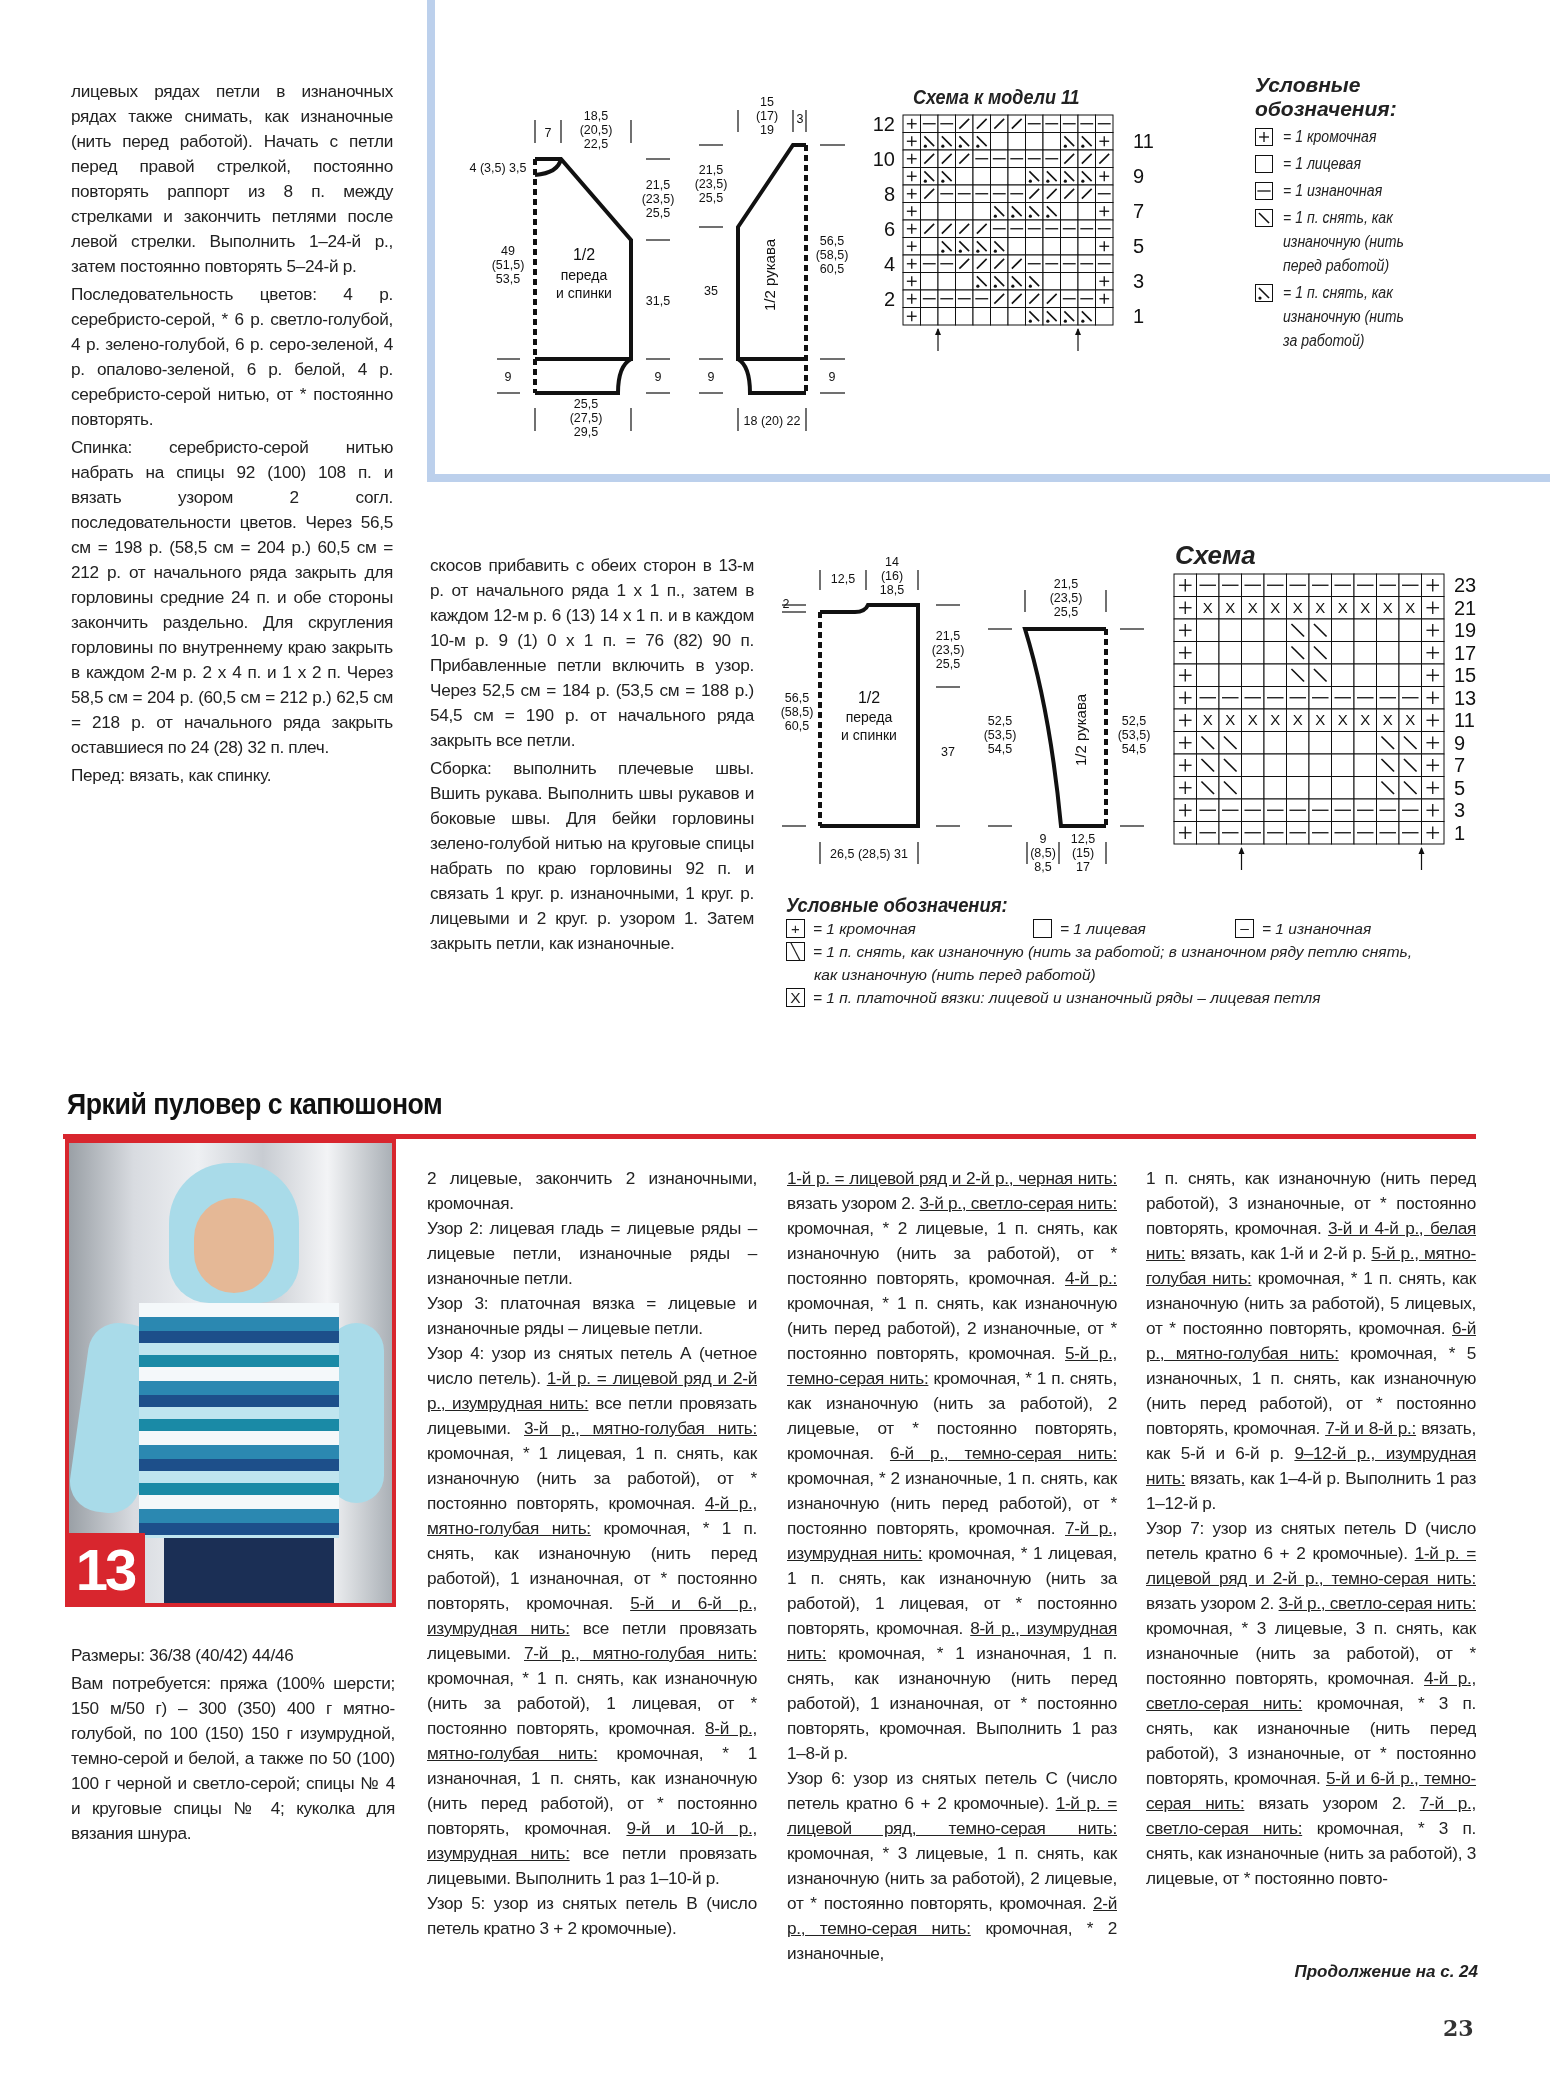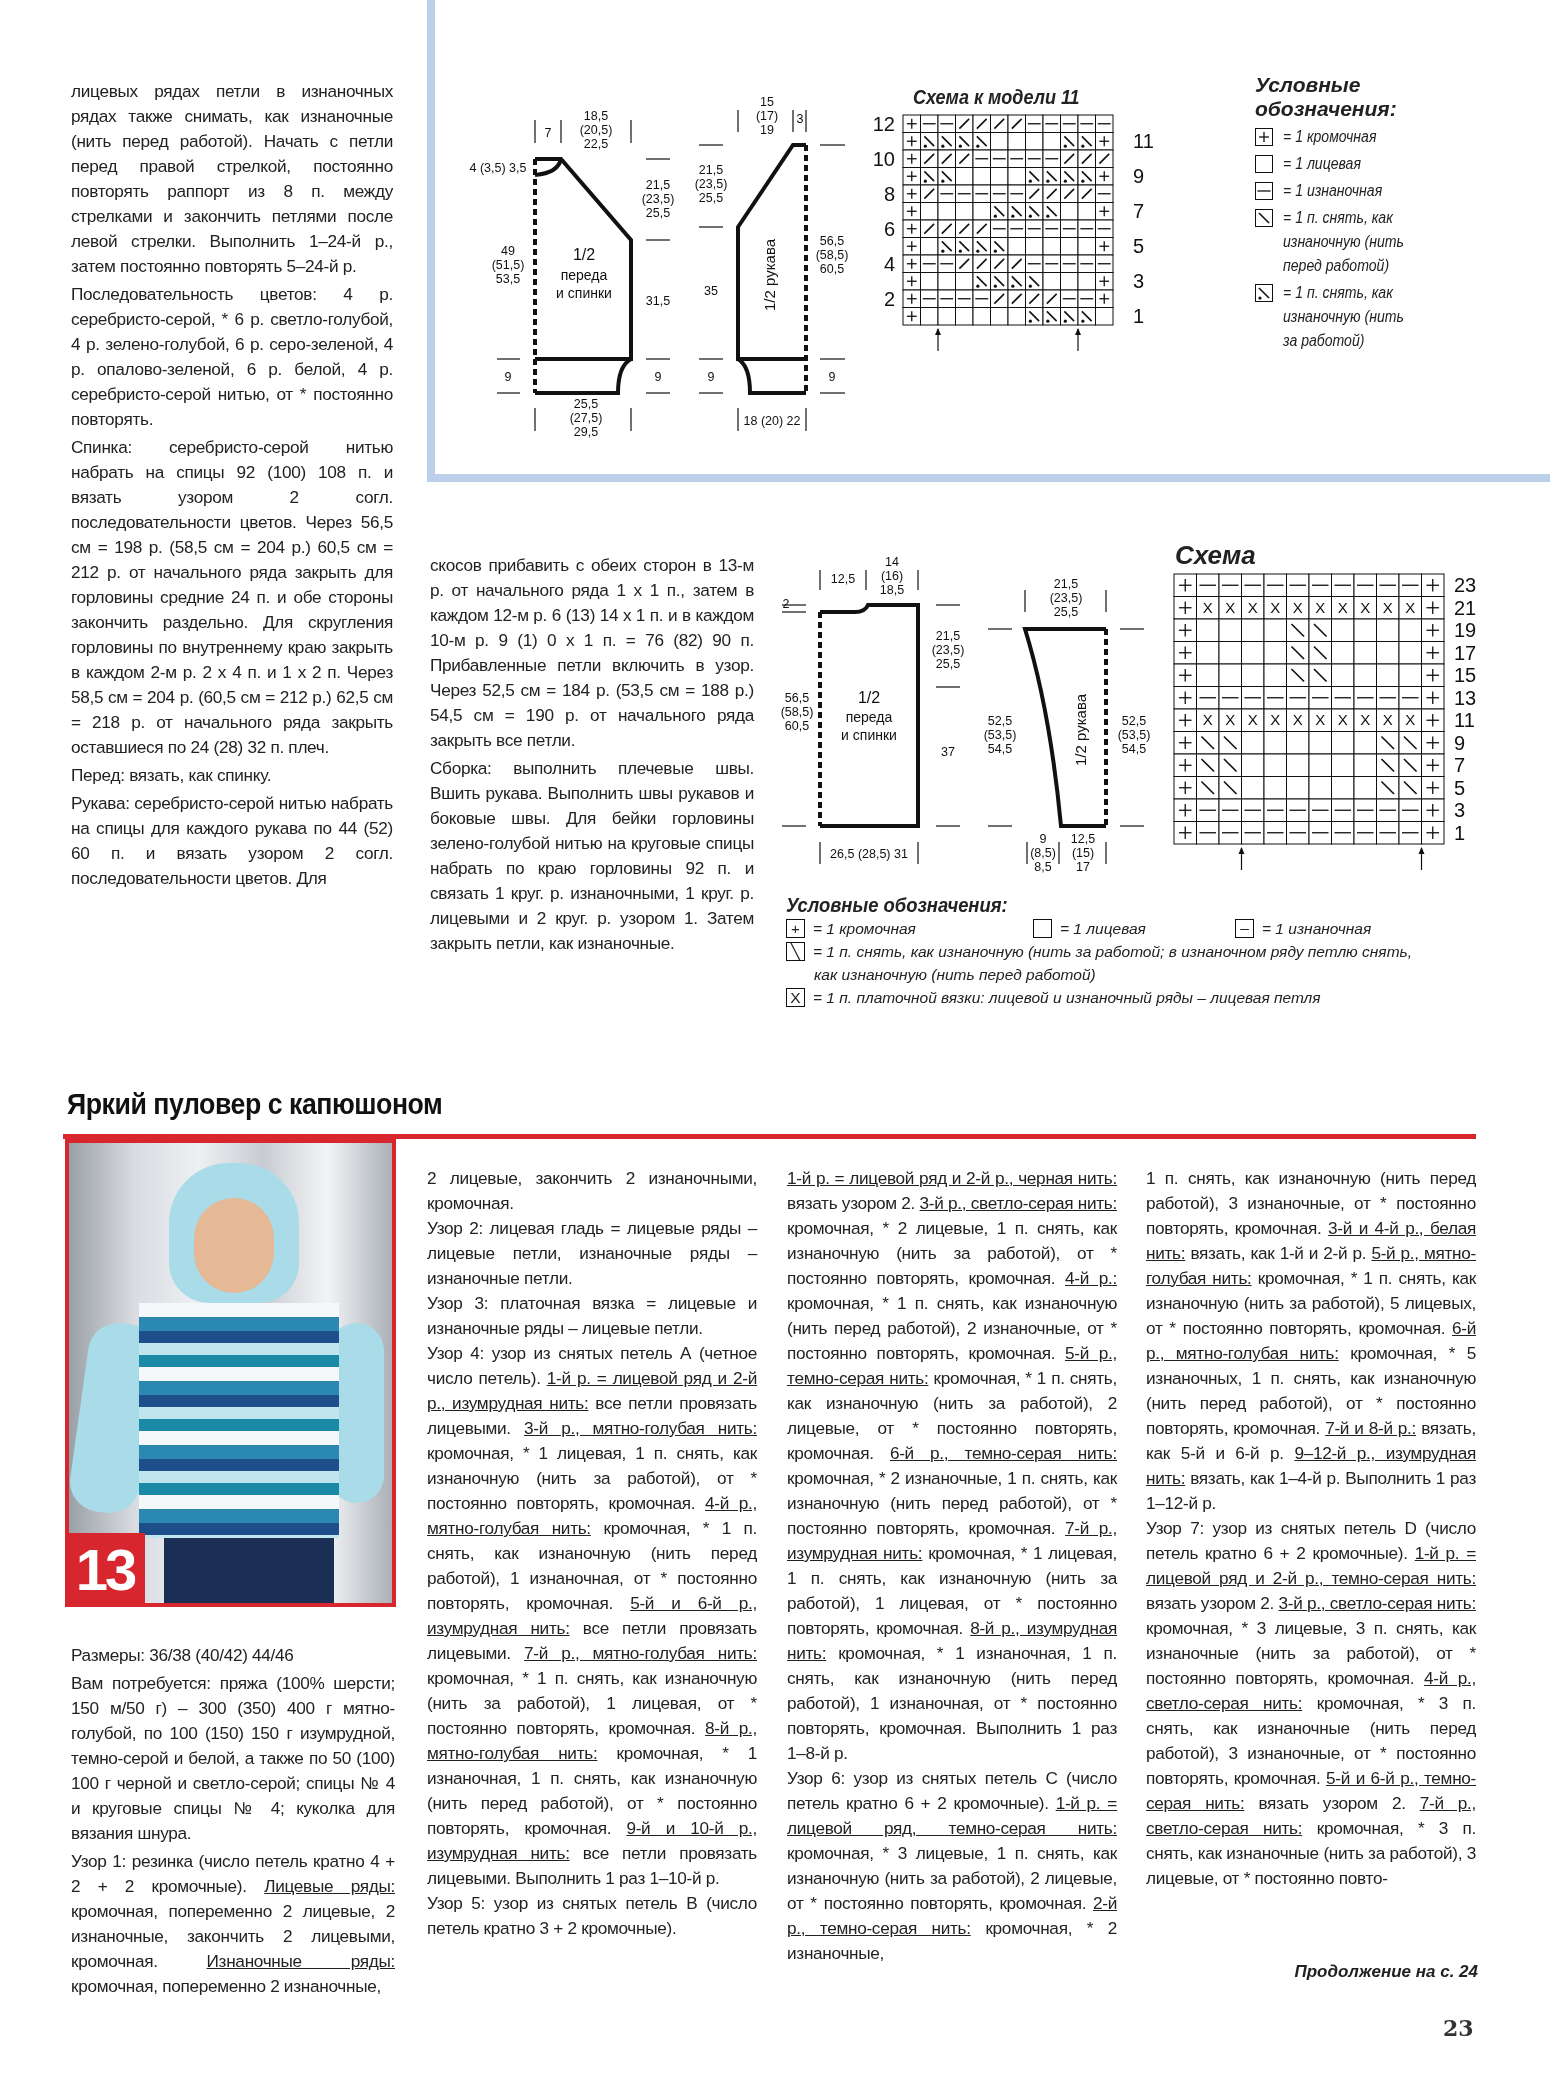--- a/index.html
+++ b/index.html
@@ -28,21 +28,20 @@
 </head>
 <body>
 
 <div class="blue-frame"></div>
 
 <div class="col narrow" id="top-col1" style="left:68px; top:76px; width:328px;">
     <p>лицевых рядах петли в изнаночных рядах также снимать, как изнаночные (нить перед работой). Начать с петли перед правой стрелкой, постоянно повторять раппорт из 8 п. между стрелками и закончить петлями после левой стрелки. Выполнить 1–24-й р., затем постоянно повторять 5–24-й р.</p>
     <p><b>Последовательность цветов:</b> 4 р. серебристо-серой, * 6 р. светло-голубой, 4 р. зелено-голубой, 6 р. серо-зеленой, 4 р. опалово-зеленой, 6 р. белой, 4 р. серебристо-серой нитью, от * постоянно повторять.</p>
     <p><b>Спинка:</b> серебристо-серой нитью набрать на спицы 92 (100) 108 п. и вязать узором 2 согл. последовательности цветов. Через 56,5 см = 198 р. (58,5 см = 204 р.) 60,5 см = 212 р. от начального ряда закрыть для горловины средние 24 п. и обе стороны закончить раздельно. Для скругления горловины по внутреннему краю закрыть в каждом 2-м р. 2 х 4 п. и 1 х 2 п. Через 58,5 см = 204 р. (60,5 см = 212 р.) 62,5 см = 218 р. от начального ряда закрыть оставшиеся по 24 (28) 32 п. плеч.</p>
     <p><b>Перед:</b> вязать, как спинку.</p>
-    <p><b>Рукава:</b> серебристо-серой нитью набрать на спицы для каждого рукава по 44 (52) 60 п. и вязать узором 2 согл. последовательности цветов. Для</p>
   </div>
 
 <div class="col narrow" id="top-col2" style="left:427px; top:550px; width:330px;">
     <p>скосов прибавить с обеих сторон в 13-м р. от начального ряда 1 х 1 п., затем в каждом 12-м р. 6 (13) 14 х 1 п. и в каждом 10-м р. 9 (1) 0 х 1 п. = 76 (82) 90 п. Прибавленные петли включить в узор. Через 52,5 см = 184 р. (53,5 см = 188 р.) 54,5 см = 190 р. от начального ряда закрыть все петли.</p>
     <p><b>Сборка:</b> выполнить плечевые швы. Вшить рукава. Выполнить швы рукавов и боковые швы. Для бейки горловины зелено-голубой нитью на круговые спицы набрать по краю горловины 92 п. и связать 1 круг. р. изнаночными, 1 круг. р. лицевыми и 2 круг. р. узором 1. Затем закрыть петли, как изнаночные.</p>
   </div>
 
 <svg style="position:absolute; left:440px; top:90px;" width="420" height="360" viewBox="0 0 420 360">
   <g stroke="#111" stroke-width="1.2" fill="none">
     <line x1="95" y1="30" x2="95" y2="53"></line>
@@ -871,20 +870,19 @@
   <div style="position:absolute; left:10px; top:180px; width:70px; height:190px; border-radius:30px; background:#a9dbe9; transform:rotate(8deg);"></div>
   <div style="position:absolute; left:260px; top:180px; width:55px; height:180px; border-radius:30px; background:#a9dbe9;"></div>
   <div style="position:absolute; left:70px; top:160px; width:200px; height:235px; background:repeating-linear-gradient(180deg,#f4f8fa 0 14px,#2b88b1 14px 28px,#1d4f8a 28px 40px,#bfe5ef 40px 52px,#1a8aa6 52px 64px);"></div>
   <div style="position:absolute; left:95px; top:395px; width:170px; height:70px; background:#1b2f55;"></div>
 </div>
 <div class="num-badge">13</div>
 
 <div class="col narrow" id="art-col1" style="left:68px; top:1640px; width:330px;">
     <p><b>Размеры:</b> 36/38 (40/42) 44/46</p>
     <p><b>Вам потребуется:</b> пряжа (100% шерсти; 150 м/50 г) – 300 (350) 400 г мятно-голубой, по 100 (150) 150 г изумрудной, темно-серой и белой, а также по 50 (100) 100 г черной и светло-серой; спицы № 4 и круговые спицы № 4; куколка для вязания шнура.</p>
-    <p><b>Узор 1:</b> резинка (число петель кратно 4 + 2 + 2 кромочные). <u>Лицевые ряды:</u> кромочная, попеременно 2 лицевые, 2 изнаночные, закончить 2 лицевыми, кромочная. <u>Изнаночные ряды:</u> кромочная, попеременно 2 изнаночные,</p>
   </div>
 <div class="col narrow" id="art-col2" style="left:427px; top:1166px; width:330px;">2 лицевые, закончить 2 изнаночными, кромочная.<br><b>Узор 2:</b> лицевая гладь = лицевые ряды – лицевые петли, изнаночные ряды – изнаночные петли.<br><b>Узор 3:</b> платочная вязка = лицевые и изнаночные ряды – лицевые петли.<br><b>Узор 4:</b> узор из снятых петель А (четное число петель). <u>1-й р. = лицевой ряд и 2-й р., изумрудная нить:</u> все петли провязать лицевыми. <u>3-й р., мятно-голубая нить:</u> кромочная, * 1 лицевая, 1 п. снять, как изнаночную (нить за работой), от * постоянно повторять, кромочная. <u>4-й р., мятно-голубая нить:</u> кромочная, * 1 п. снять, как изнаночную (нить перед работой), 1 изнаночная, от * постоянно повторять, кромочная. <u>5-й и 6-й р., изумрудная нить:</u> все петли провязать лицевыми. <u>7-й р., мятно-голубая нить:</u> кромочная, * 1 п. снять, как изнаночную (нить за работой), 1 лицевая, от * постоянно повторять, кромочная. <u>8-й р., мятно-голубая нить:</u> кромочная, * 1 изнаночная, 1 п. снять, как изнаночную (нить перед работой), от * постоянно повторять, кромочная. <u>9-й и 10-й р., изумрудная нить:</u> все петли провязать лицевыми. Выполнить 1 раз 1–10-й р.<br><b>Узор 5:</b> узор из снятых петель B (число петель кратно 3 + 2 кромочные).</div>
 <div class="col narrow" id="art-col3" style="left:787px; top:1166px; width:330px;"><u>1-й р. = лицевой ряд и 2-й р., черная нить:</u> вязать узором 2. <u>3-й р., светло-серая нить:</u> кромочная, * 2 лицевые, 1 п. снять, как изнаночную (нить за работой), от * постоянно повторять, кромочная. <u>4-й р.:</u> кромочная, * 1 п. снять, как изнаночную (нить перед работой), 2 изнаночные, от * постоянно повторять, кромочная. <u>5-й р., темно-серая нить:</u> кромочная, * 1 п. снять, как изнаночную (нить за работой), 2 лицевые, от * постоянно повторять, кромочная. <u>6-й р., темно-серая нить:</u> кромочная, * 2 изнаночные, 1 п. снять, как изнаночную (нить перед работой), от * постоянно повторять, кромочная. <u>7-й р., изумрудная нить:</u> кромочная, * 1 лицевая, 1 п. снять, как изнаночную (нить за работой), 1 лицевая, от * постоянно повторять, кромочная. <u>8-й р., изумрудная нить:</u> кромочная, * 1 изнаночная, 1 п. снять, как изнаночную (нить перед работой), 1 изнаночная, от * постоянно повторять, кромочная. Выполнить 1 раз 1–8-й р.<br><b>Узор 6:</b> узор из снятых петель С (число петель кратно 6 + 2 кромочные). <u>1-й р. = лицевой ряд, темно-серая нить:</u> кромочная, * 3 лицевые, 1 п. снять, как изнаночную (нить за работой), 2 лицевые, от * постоянно повторять, кромочная. <u>2-й р., темно-серая нить:</u> кромочная, * 2 изнаночные,</div>
 <div class="col narrow" id="art-col4" style="left:1146px; top:1166px; width:330px;">1 п. снять, как изнаночную (нить перед работой), 3 изнаночные, от * постоянно повторять, кромочная. <u>3-й и 4-й р., белая нить:</u> вязать, как 1-й и 2-й р. <u>5-й р., мятно-голубая нить:</u> кромочная, * 1 п. снять, как изнаночную (нить за работой), 5 лицевых, от * постоянно повторять, кромочная. <u>6-й р., мятно-голубая нить:</u> кромочная, * 5 изнаночных, 1 п. снять, как изнаночную (нить перед работой), от * постоянно повторять, кромочная. <u>7-й и 8-й р.:</u> вязать, как 5-й и 6-й р. <u>9–12-й р., изумрудная нить:</u> вязать, как 1–4-й р. Выполнить 1 раз 1–12-й р.<br><b>Узор 7:</b> узор из снятых петель D (число петель кратно 6 + 2 кромочные). <u>1-й р. = лицевой ряд и 2-й р., темно-серая нить:</u> вязать узором 2. <u>3-й р., светло-серая нить:</u> кромочная, * 3 лицевые, 3 п. снять, как изнаночные (нить за работой), от * постоянно повторять, кромочная. <u>4-й р., светло-серая нить:</u> кромочная, * 3 п. снять, как изнаночные (нить перед работой), 3 изнаночные, от * постоянно повторять, кромочная. <u>5-й и 6-й р., темно-серая нить:</u> вязать узором 2. <u>7-й р., светло-серая нить:</u> кромочная, * 3 п. снять, как изнаночные (нить за работой), 3 лицевые, от * постоянно повто-</div>
 
 <div class="cont">Продолжение на с. 24</div>
 <div class="pagenum">23</div>
 
 </body></html>

